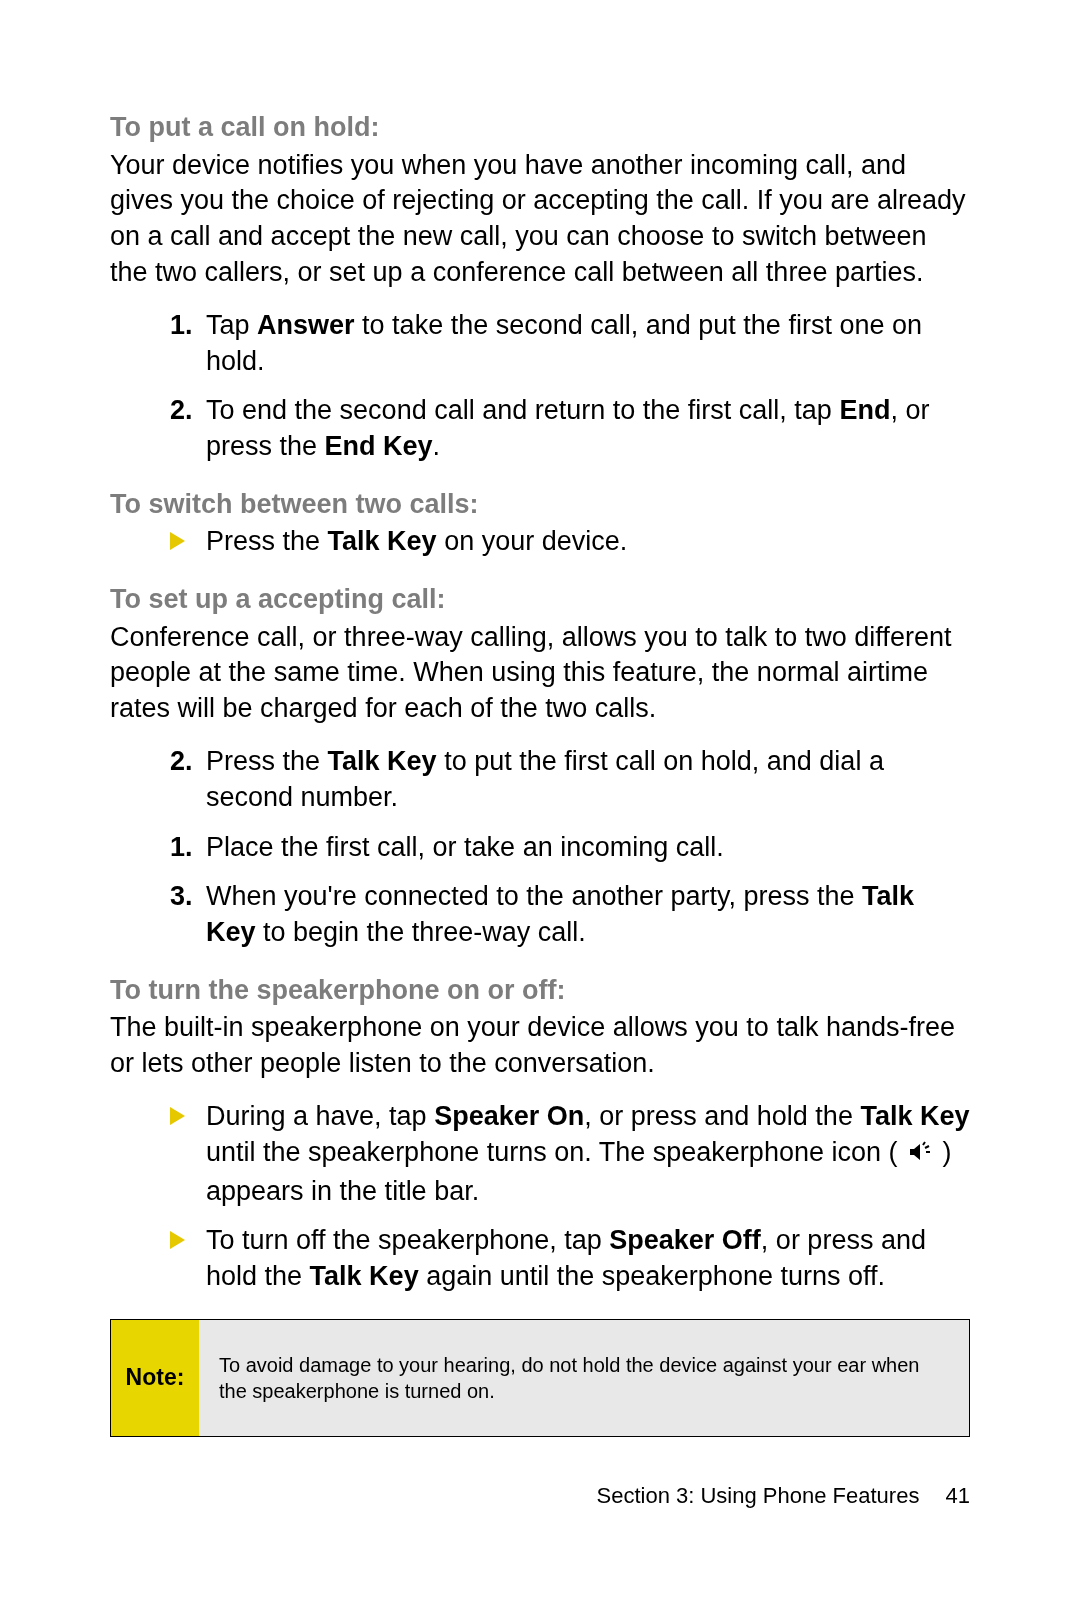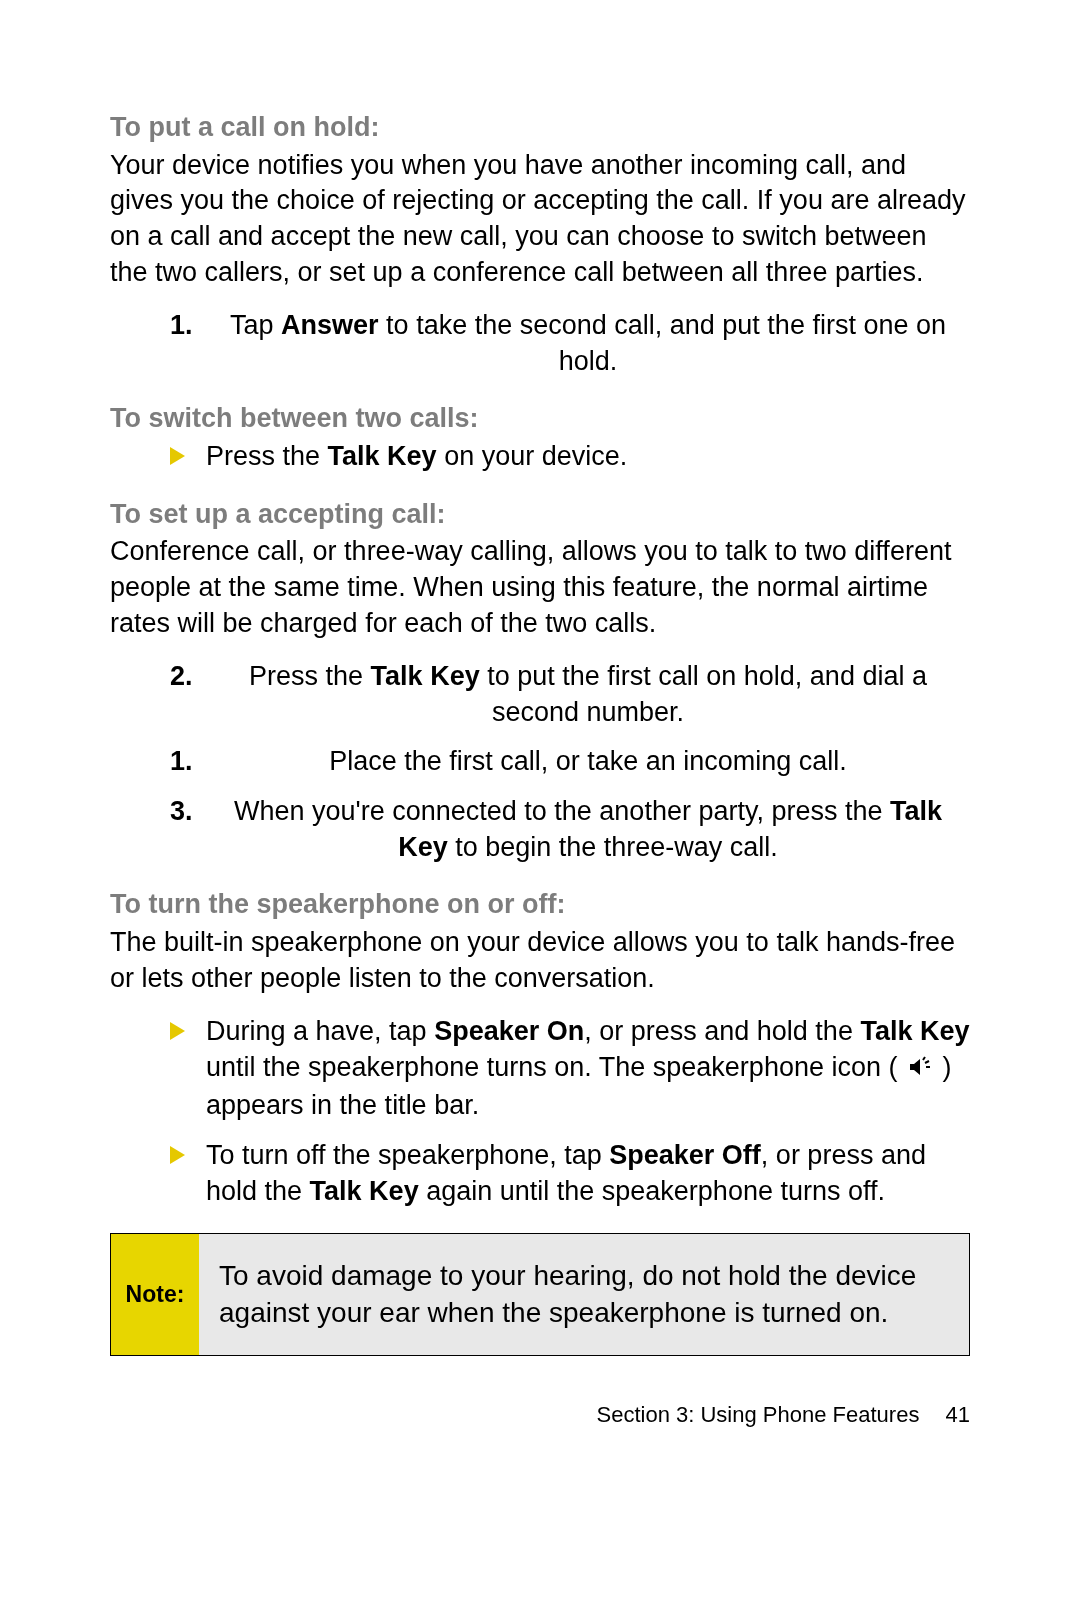--- a/index.html
+++ b/index.html
@@ -28,21 +28,20 @@
     }
     .numbered-list {
       list-style: none;
       padding-left: 60px;
       margin-bottom: 22px;
     }
     .numbered-list li {
       position: relative;
       padding-left: 36px;
       margin-bottom: 14px;
-      text-align: center;
     }
     .numbered-list li::before {
       content: attr(data-num) ".";
       position: absolute;
       left: 0;
       font-weight: 700;
     }
     .bullet-list {
       list-style: none;
       padding-left: 60px;
@@ -84,41 +83,44 @@
       display: flex;
       align-items: center;
       justify-content: center;
       font-weight: 700;
       font-size: 23px;
       padding: 0 8px;
     }
     .note-body {
       background: #e8e8e8;
       flex: 1;
-      padding: 24px 20px;
-      font-size: 28px;
+      padding: 32px 20px;
+      font-size: 20px;
       line-height: 1.3;
     }
     .footer {
       text-align: right;
       font-size: 22px;
       font-weight: 400;
     }
     .page-number {
       margin-left: 20px;
     }
   </style>
 </head>
 <body>
 
 <div class="section-heading">To put a call on hold:</div>
 <div class="body-text">Your device notifies you when you have another incoming call, and gives you the choice of rejecting or accepting the call. If you are already on a call and accept the new call, you can choose to switch between the two callers, or set up a conference call between all three parties.</div>
 <ol class="numbered-list">
   <li data-num="1">
     <span>Tap </span><span class="bold">Answer</span><span> to take the second call, and put the first one on hold.</span>
+  </li>
+  <li data-num="2">
+    <span>To end the second call and return to the first call, tap </span><span class="bold">End</span><span>, or press the </span><span class="bold">End Key</span><span>.</span>
   </li>
 </ol>
 
 <div class="section-heading">To switch between two calls:</div>
 <ul class="bullet-list">
   <li>
     <span>Press the </span><span class="bold">Talk Key</span><span> on your device.</span>
   </li>
 </ul>
 

